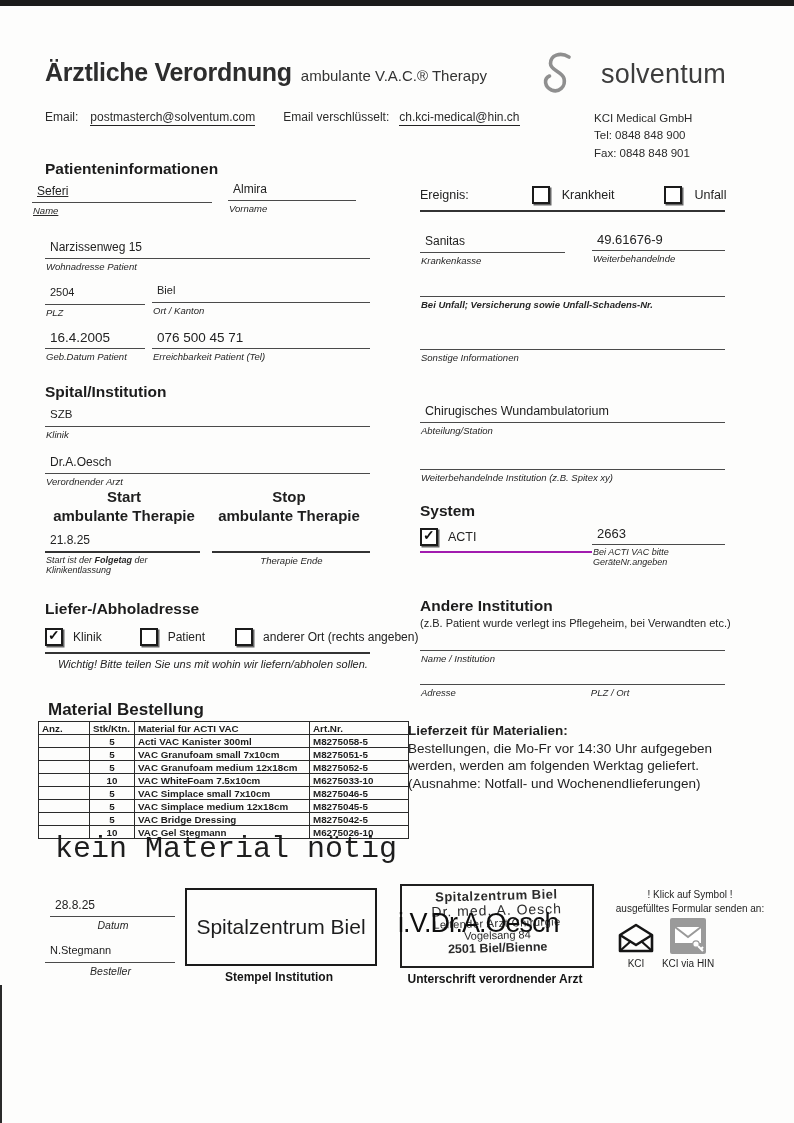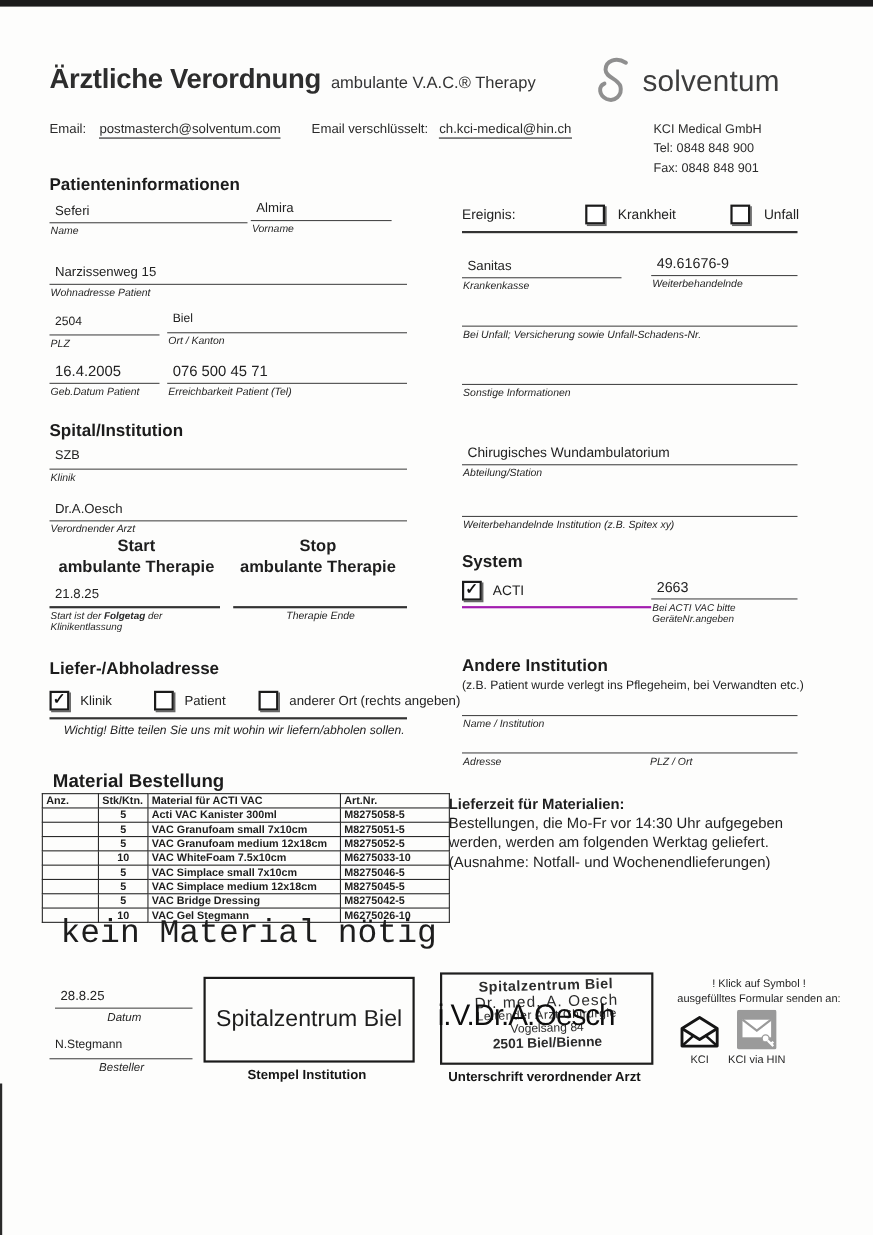--- a/index.html
+++ b/index.html
@@ -39,39 +39,39 @@
     <span class="h1">Ärztliche Verordnung</span>
     <span class="h1sub">ambulante V.A.C.® Therapy</span>
   </div>
 
   <div class="abs" style="left:538px;top:50px;display:flex;align-items:center;">
     <span style="display:inline-block;width:42px;height:48px;">
       <svg width="42" height="48" viewBox="0 0 40 48">
         <path d="M30 7 C 21 1.5, 11.5 5.5, 11.5 13.5 C 11.5 20.5, 23 21.5, 25 28.5 C 27 36.5, 20 43, 12.5 40 C 5.5 37, 4.5 28.5, 10.5 26" fill="none" stroke="#8f8f8f" stroke-width="3.6" stroke-linecap="round"></path>
       </svg>
     </span>
-    <span style="font-size:27px;color:#3d3d3d;letter-spacing:0.2px;margin-left:4px;">solventum</span>
+    <span style="font-size:27px;color:#3d3d3d;letter-spacing:0.2px;margin-left:21px;">solventum</span>
   </div>
 
   <div class="abs contact" style="left:594px;top:110px;">
     <div>KCI Medical GmbH</div>
     <div>Tel: 0848 848 900</div>
     <div>Fax: 0848 848 901</div>
   </div>
 
   <div class="abs" style="left:45px;top:110px;font-size:12px;display:flex;align-items:baseline;">
     <span>Email:</span>
     <span class="underl" style="margin-left:12px;">postmasterch@solventum.com</span>
     <span style="margin-left:28px;">Email verschlüsselt:</span>
     <span class="underl" style="margin-left:10px;">ch.kci-medical@hin.ch</span>
   </div>
 
   <div class="abs h2" style="left:45px;top:160px;">Patienteninformationen</div>
 
-  <div class="abs fld" style="left:45px;top:184px;width:180px;">
+  <div class="abs fld" style="left:32px;top:184px;width:180px;text-decoration:underline;">
     <div class="v">Seferi</div>
     <div class="cap">Name</div>
   </div>
   <div class="abs fld" style="left:228px;top:182px;width:128px;">
     <div class="v">Almira</div>
     <div class="cap">Vorname</div>
   </div>
   <div class="abs fld" style="left:45px;top:240px;width:325px;">
     <div class="v">Narzissenweg 15</div>
     <div class="cap">Wohnadresse  Patient</div>
@@ -101,21 +101,21 @@
     <span style="margin-left:12px;">Unfall</span>
   </div>
   <div class="abs fld" style="left:420px;top:234px;width:145px;">
     <div class="v">Sanitas</div>
     <div class="cap">Krankenkasse</div>
   </div>
   <div class="abs fld" style="left:592px;top:232px;width:133px;">
     <div class="v" style="font-size:13px;">49.61676-9</div>
     <div class="cap">Weiterbehandelnde</div>
   </div>
-  <div class="abs fld" style="left:420px;top:278px;width:305px;">
+  <div class="abs fld" style="left:420px;top:278px;width:305px;font-weight:bold;">
     <div class="v"></div>
     <div class="cap">Bei Unfall; Versicherung sowie Unfall-Schadens-Nr.</div>
   </div>
   <div class="abs fld" style="left:420px;top:331px;width:305px;">
     <div class="v"></div>
     <div class="cap">Sonstige Informationen</div>
   </div>
 
   <div class="abs h2" style="left:45px;top:383px;">Spital/Institution</div>
 

